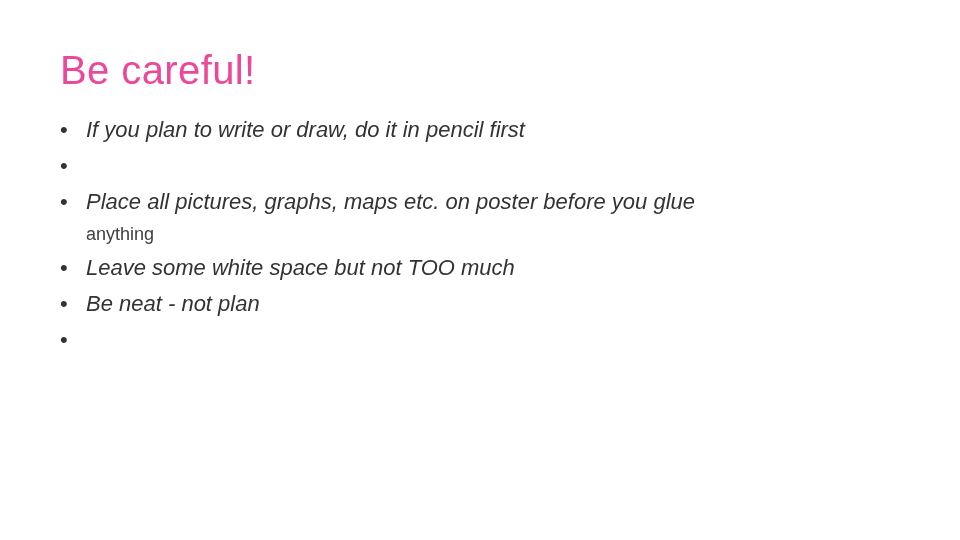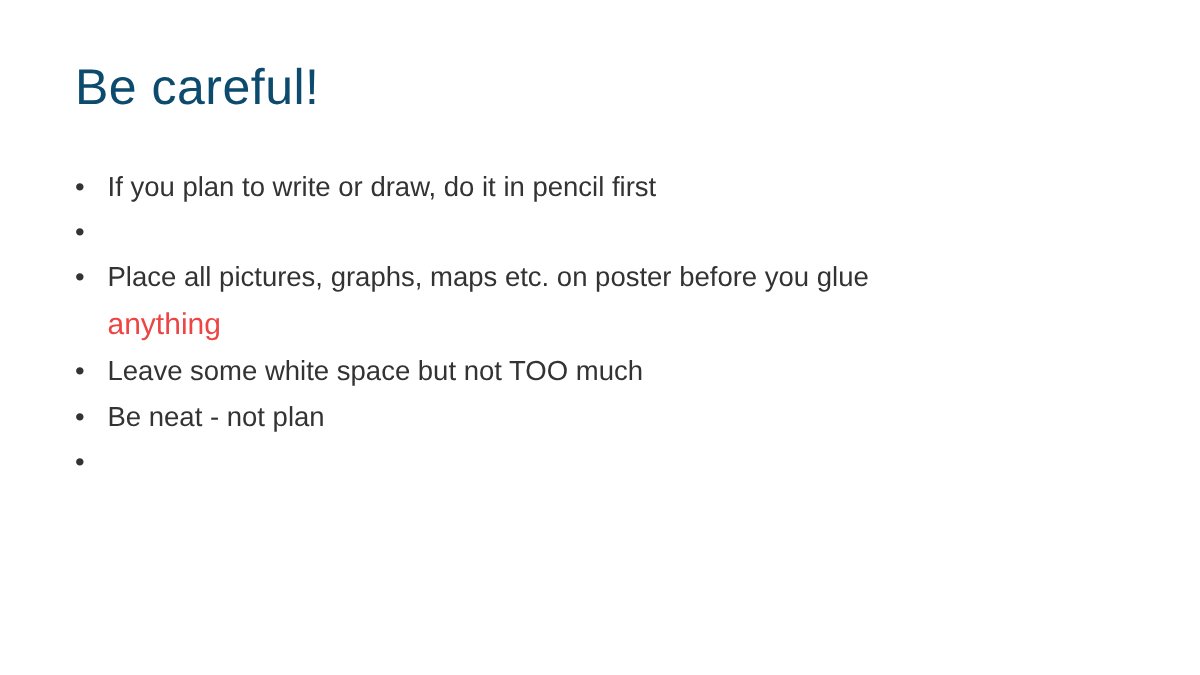--- a/index.html
+++ b/index.html
@@ -21,22 +21,22 @@
       height: 540px;
       background: #ffffff;
       padding: 48px 60px 40px 60px;
       display: flex;
       flex-direction: column;
     }
 
     .title {
       font-size: 40px;
       font-weight: 400;
-      color: #0c4a6e;
-      margin-bottom: 40px;
+      color: #ec4899;
+      margin-bottom: 20px;
       letter-spacing: 0.01em;
     }
 
     .bullet-list {
       list-style: none;
       display: flex;
       flex-direction: column;
       gap: 0px;
     }
 
@@ -53,28 +53,29 @@
     .bullet-item .bullet-dot {
       min-width: 22px;
       display: inline-block;
       font-size: 22px;
       color: #333333;
       margin-right: 4px;
     }
 
     .bullet-item .bullet-text {
       display: inline;
+      font-style: italic;
     }
 
     .bullet-item-indented {
       display: flex;
       align-items: center;
-      font-size: 24px;
+      font-size: 18px;
       font-weight: 400;
-      color: #ef4444;
+      color: #404040;
       line-height: 1.55;
       padding-left: 26px;
       margin-bottom: 2px;
     }
   </style>
 </head>
 <body>
 
 <div class="slide">
   <h1 class="title">Be careful!</h1>

